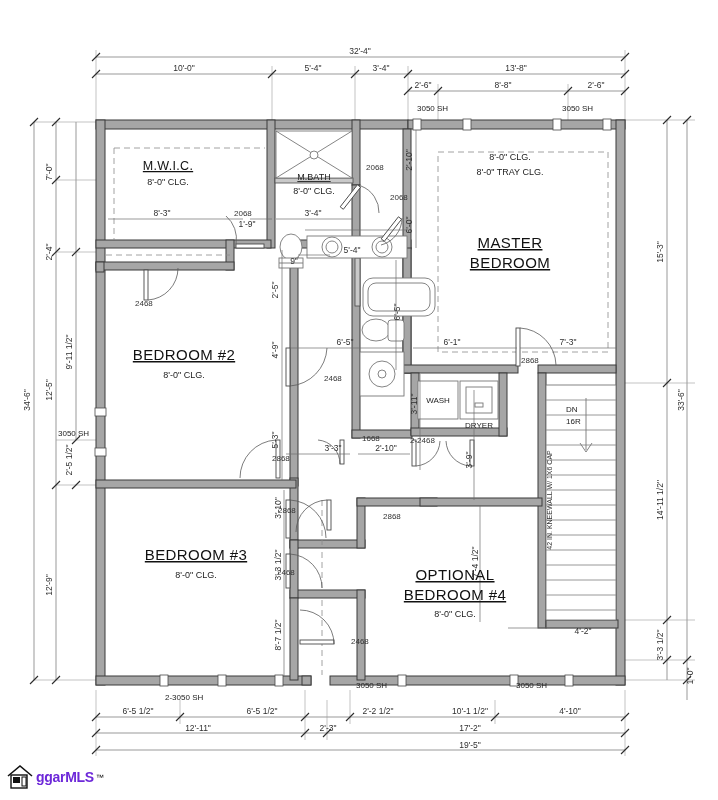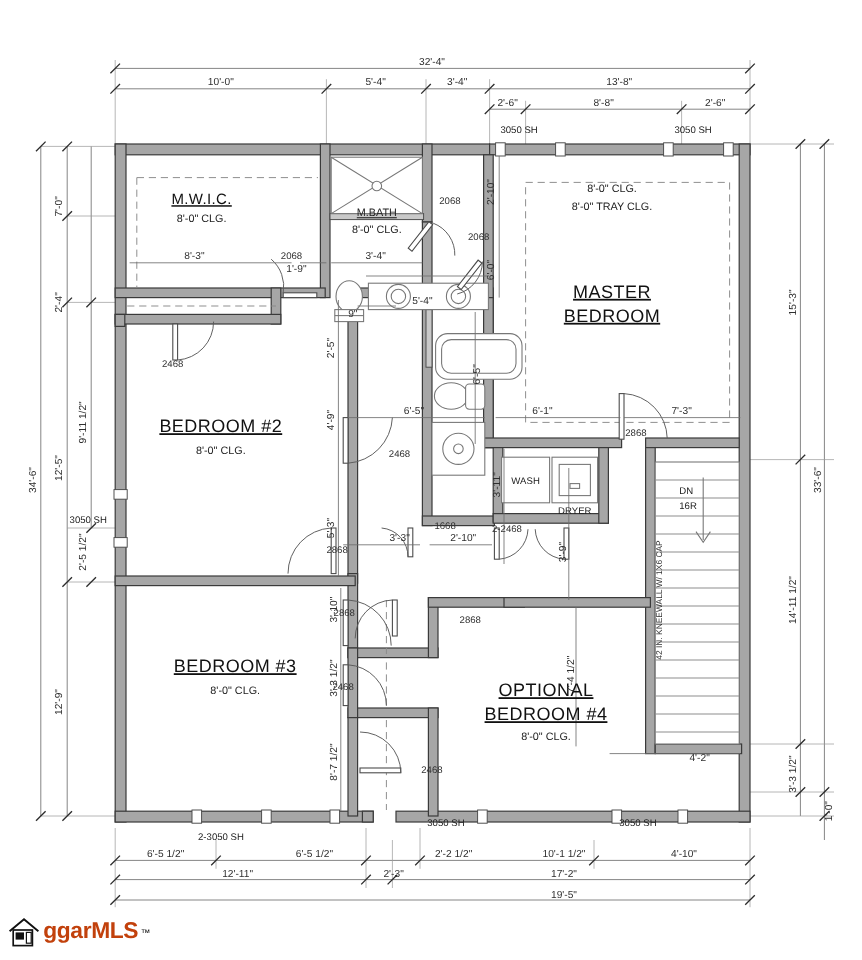--- a/index.html
+++ b/index.html
@@ -22,21 +22,21 @@
   .dim{font-size:8.5px;fill:#2f2f2f;}
   .dimv{font-size:8.5px;fill:#2f2f2f;}
   .room{font-size:15px;letter-spacing:0.4px;fill:#111;}
   .roomsm{font-size:12.5px;letter-spacing:0.3px;fill:#111;}
   .clg{font-size:9px;fill:#222;}
   .door{font-size:8px;fill:#333;}
   .note{font-size:8px;fill:#222;}
   .tiny{font-size:7px;fill:#333;}
   .ul{text-decoration:underline;}
   #watermark{position:absolute;left:6px;top:764px;display:flex;align-items:center;gap:2px;}
-  #watermark .wmtext{font-size:19px;font-weight:bold;color:#c2410c;font-family:"Liberation Sans",sans-serif;letter-spacing:-0.3px;}
+  #watermark .wmtext{font-size:14px;font-weight:bold;color:#6d28d9;font-family:"Liberation Sans",sans-serif;letter-spacing:-0.3px;}
   #watermark .tm{font-size:8px;vertical-align:super;}
 </style>
 </head>
 <body>
 
 <div id="stage">
 
 <svg id="plan" viewBox="0 0 718 800">
 
   <g>

